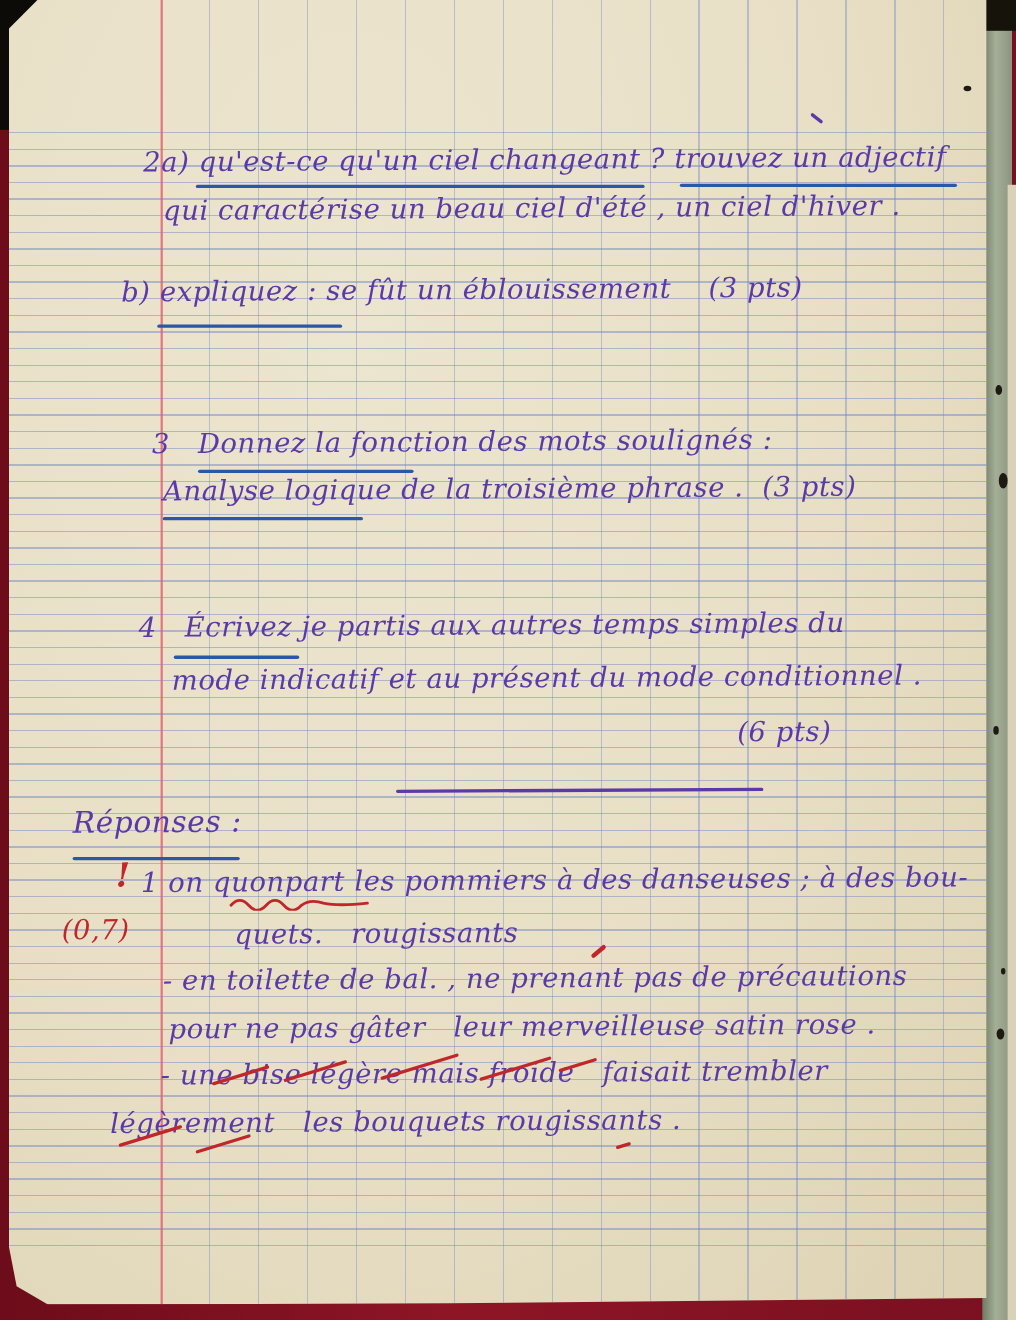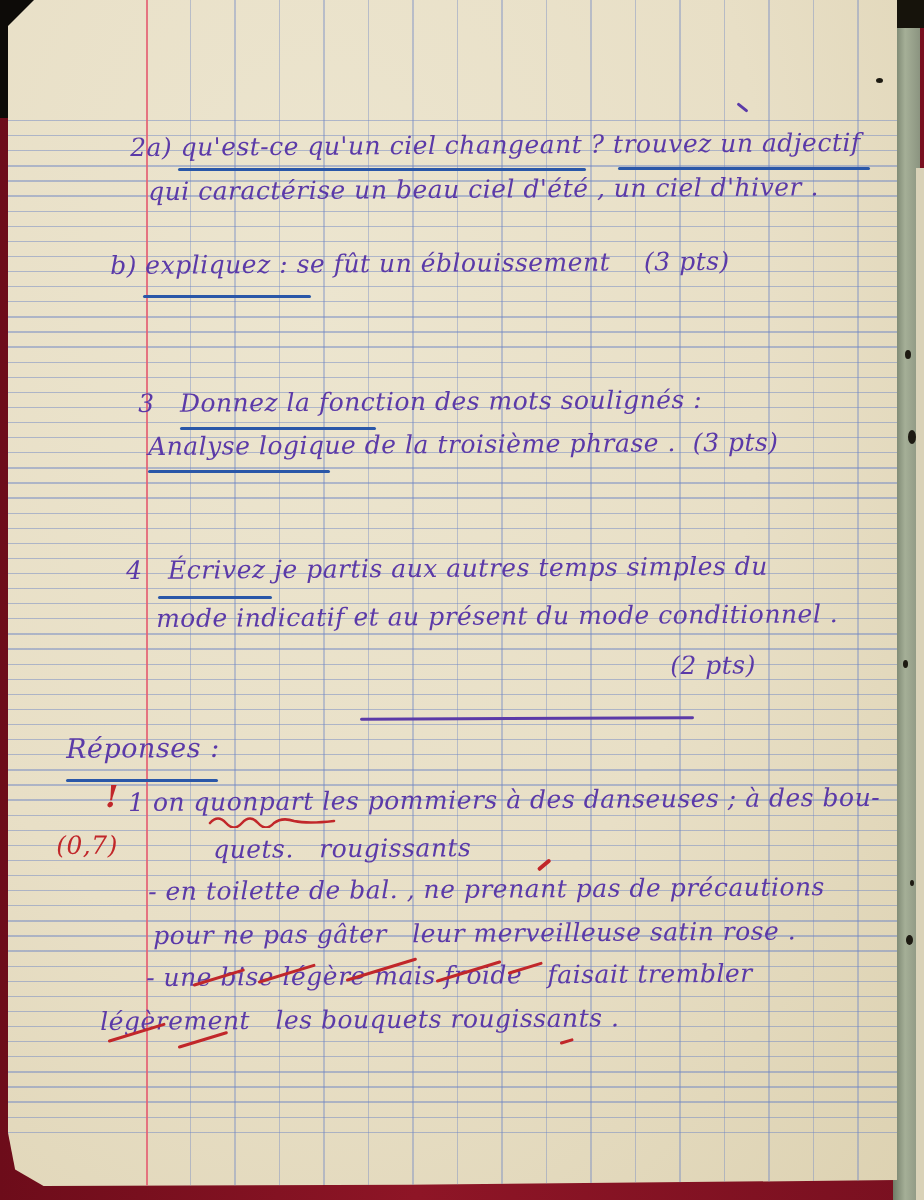--- a/index.html
+++ b/index.html
@@ -82,21 +82,21 @@
     <div class="ul ul-thick" style="left:135px;top:295px;width:168px;"></div>
 
     <div class="hw" style="left:130px;top:388px;">3   Donnez la fonction des mots soulignés :</div>
     <div class="ul ul-thick" style="left:172px;top:427px;width:196px;"></div>
     <div class="hw" style="left:140px;top:431px;">Analyse logique de la troisième phrase .  (3 pts)</div>
     <div class="ul ul-thick" style="left:140px;top:470px;width:182px;"></div>
 
     <div class="hw" style="left:118px;top:555px;">4   Écrivez je partis aux autres temps simples du</div>
     <div class="ul ul-thick" style="left:150px;top:596px;width:114px;"></div>
     <div class="hw" style="left:148px;top:603px;">mode indicatif et au présent du mode conditionnel .</div>
-    <div class="hw" style="left:662px;top:650px;">(2 pts)</div>
+    <div class="hw" style="left:662px;top:650px;">(6 pts)</div>
 
     <div class="sep" style="left:352px;top:717px;width:334px;"></div>
 
     <div class="hw hw-big" style="left:58px;top:733px;">Réponses :</div>
     <div class="ul ul-thick" style="left:58px;top:779px;width:152px;"></div>
 
     <div class="hw hw-red bang" style="left:97px;top:781px;">!</div>
     <div class="hw" style="left:120px;top:787px;">1 on quonpart les pommiers à des danseuses ; à des bou-</div>
     <svg class="squiggle" style="left:200px;top:814px;" width="130" height="14" viewBox="0 0 130 14">
       <path d="M2 9 q8 -9 16 0 q8 9 16 0 q8 -9 16 0 q8 9 16 0 q8 -6 20 -2 q14 3 40 0" stroke="#c1272a" stroke-width="2.6" fill="none" stroke-linecap="round"></path>

